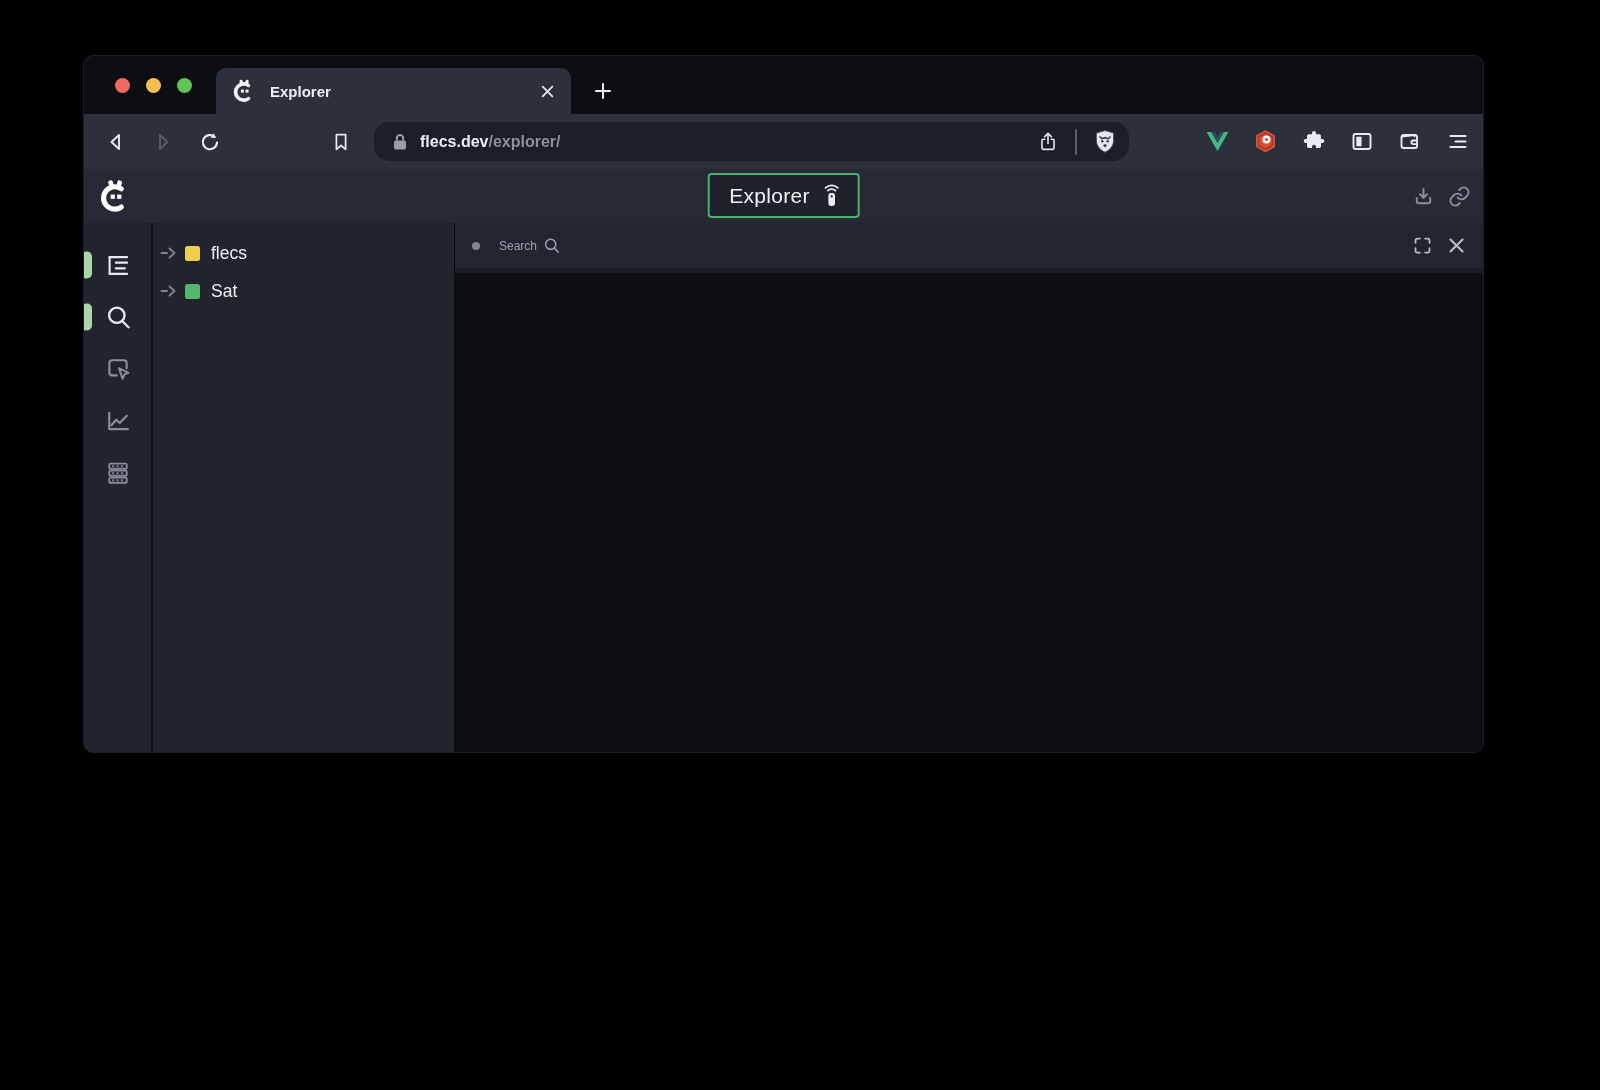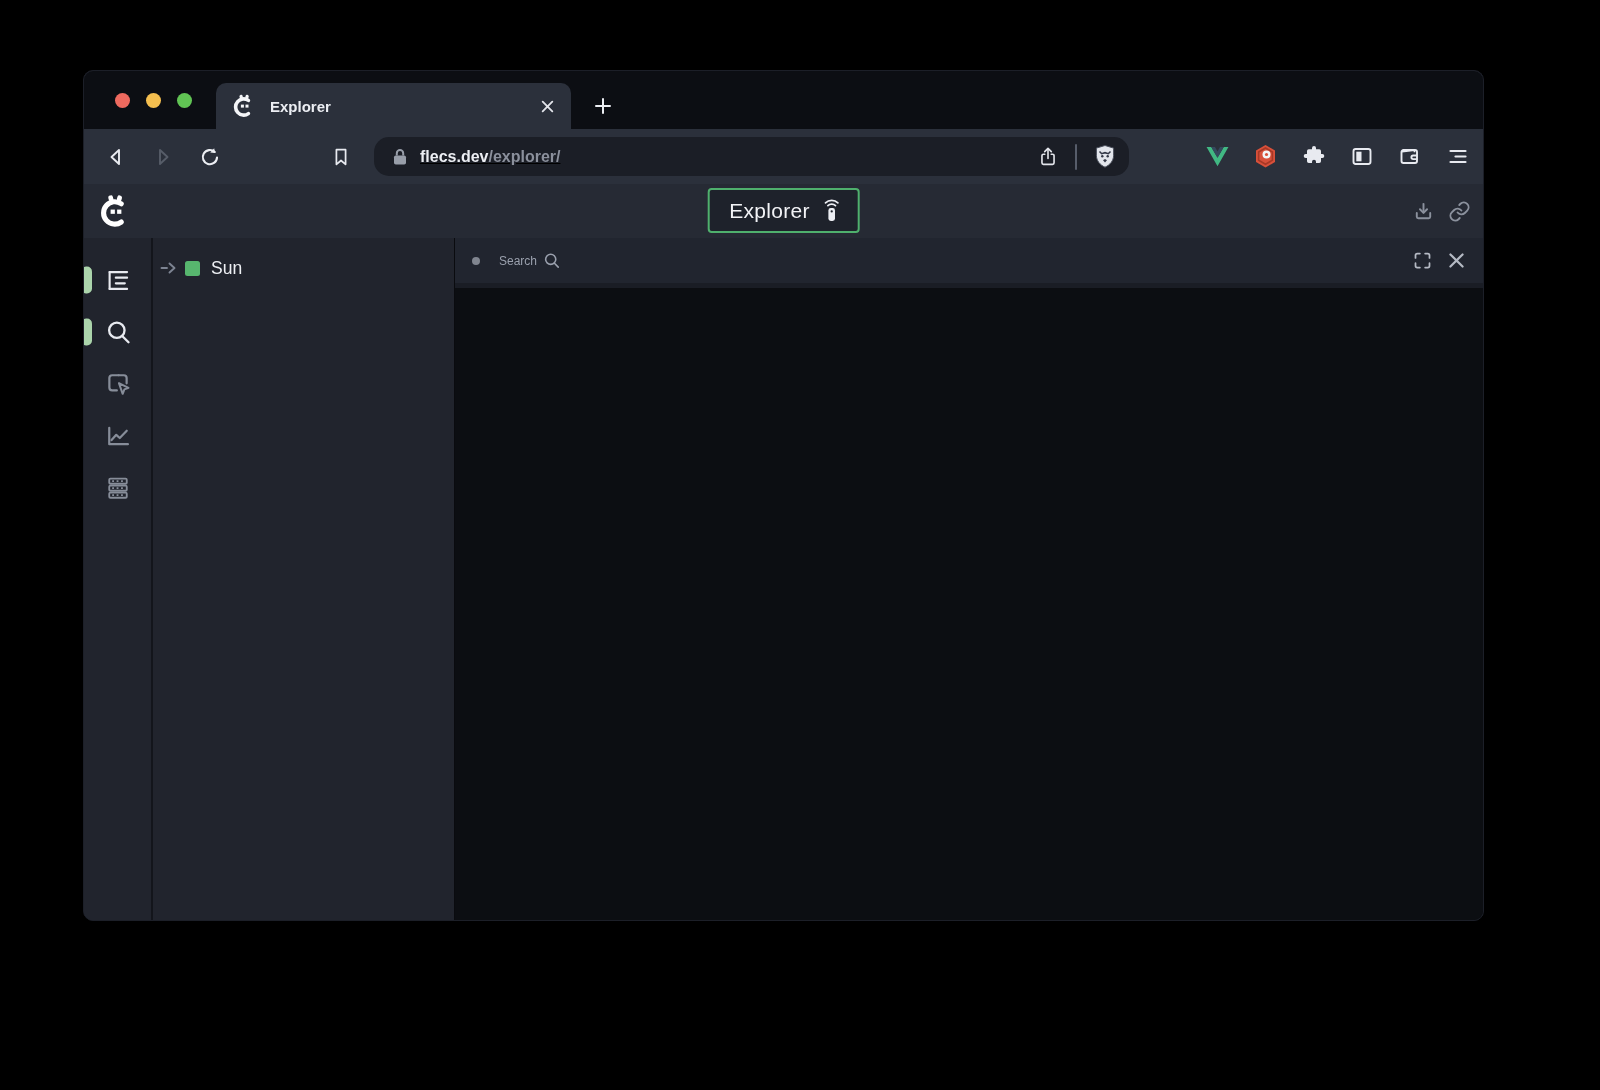--- a/index.html
+++ b/index.html
@@ -1,40 +1,40 @@
 <!DOCTYPE html>
 <html><head>
 <meta charset="utf-8">
 <style>
   * { margin:0; padding:0; box-sizing:border-box; }
   html,body { width:1600px; height:1090px; background:#000; overflow:hidden;
               font-family:"Liberation Sans","DejaVu Sans",sans-serif; }
 
-  .window { position:absolute; left:83px; top:55px; width:1401px; height:851px;
+  .window { position:absolute; left:83px; top:55px; width:1401px; height:698px;
             border-radius:10px; overflow:hidden; background:#262a34;
-            box-shadow:0 25px 70px rgba(0,0,0,.65); border:1px solid #1c1f28;margin-top:15px; }
+            box-shadow:0 25px 70px rgba(0,0,0,.65); border:1px solid #1c1f28; }
 
   
   .tabbar { position:relative; height:58px; background:#0c0e13; }
   .lights { position:absolute; left:31px; top:22px; display:flex; gap:16px; }
   .light { width:15px; height:15px; border-radius:50%; }
   .tab { position:absolute; left:132px; top:12px; width:355px; height:46px;
          background:#2b303b; border-radius:10px 10px 0 0; display:flex;
          align-items:center; padding:0 16px; }
   .tab-title { color:#eceef3; font-size:15px; font-weight:700; margin-left:14px; flex:1; }
   .icon-btn { display:flex; align-items:center; justify-content:center; cursor:default; }
   .newtab { position:absolute; left:501px; top:17px; width:36px; height:36px;
             border-radius:8px; }
 
   
   .navbar { position:relative; height:55px; background:#2b303b; display:flex; align-items:center; }
   .nav-ic { position:absolute; top:50%; transform:translateY(-50%); }
   .urlpill { position:absolute; left:290px; top:8px; height:39px; width:755px;
              background:#1b1e26; border-radius:15px; display:flex; align-items:center;
-             padding:0 12px 0 18px;text-decoration:underline; }
+             padding:0 12px 0 18px; }
   .url-text { font-size:16px; margin-left:12px; flex:1; white-space:nowrap; }
   .url-domain { color:#eceef3; font-weight:600; }
   .url-path { color:#8b909c; font-weight:600; }
   .pill-right { display:flex; align-items:center; gap:16px; }
   .pill-divider { width:2px; height:26px; background:#575d6a; border-radius:1px; }
   .ext-row { position:absolute; right:12px; top:50%; transform:translateY(-50%);
              display:flex; align-items:center; gap:21px; }
   .ext-row .icon-btn { width:27px; height:27px; }
 
   
@@ -289,31 +289,41 @@
             <rect x="4.5" y="16" width="15" height="4.4" rx="1"></rect>
             <path d="M7 6.2 H17" stroke-dasharray="1.6 2.2" stroke-width="1.5"></path>
             <path d="M7 12.2 H17" stroke-dasharray="1.6 2.2" stroke-width="1.5"></path>
             <path d="M7 18.2 H17" stroke-dasharray="1.6 2.2" stroke-width="1.5"></path>
           </svg>
         </span>
       </div>
     </div>
 
     <div class="treepanel" id="tree-rows">
-
-
       <div class="tree-row">
         <span>
           <svg width="17" height="12" viewBox="0 0 17 12" fill="none" stroke="#7d8492" stroke-width="1.9" stroke-linecap="round" stroke-linejoin="round">
             <path d="M1.5 6 H7"></path>
               <path d="M9.5 1.5 L14.5 6 L9.5 10.5"></path>
           </svg>
         </span>
+        <span class="tree-square" style="background: rgb(240, 205, 74);"></span>
+        <span class="tree-label">flecs</span>
+      </div>
+
+
+      <div class="tree-row">
+        <span>
+          <svg width="17" height="12" viewBox="0 0 17 12" fill="none" stroke="#7d8492" stroke-width="1.9" stroke-linecap="round" stroke-linejoin="round">
+            <path d="M1.5 6 H7"></path>
+              <path d="M9.5 1.5 L14.5 6 L9.5 10.5"></path>
+          </svg>
+        </span>
         <span class="tree-square" style="background: rgb(87, 182, 110);"></span>
-        <span class="tree-label">Sun</span>
+        <span class="tree-label">Sat</span>
       </div>
     </div>
 
     <div class="mainpanel">
       <div class="querybar">
         <span class="query-dot"></span>
         <span class="query-label">
           <span>Search</span>
           <span>
             <svg width="19" height="19" viewBox="0 0 24 24" fill="none" stroke="#9aa0ad" stroke-width="2" stroke-linecap="round">

